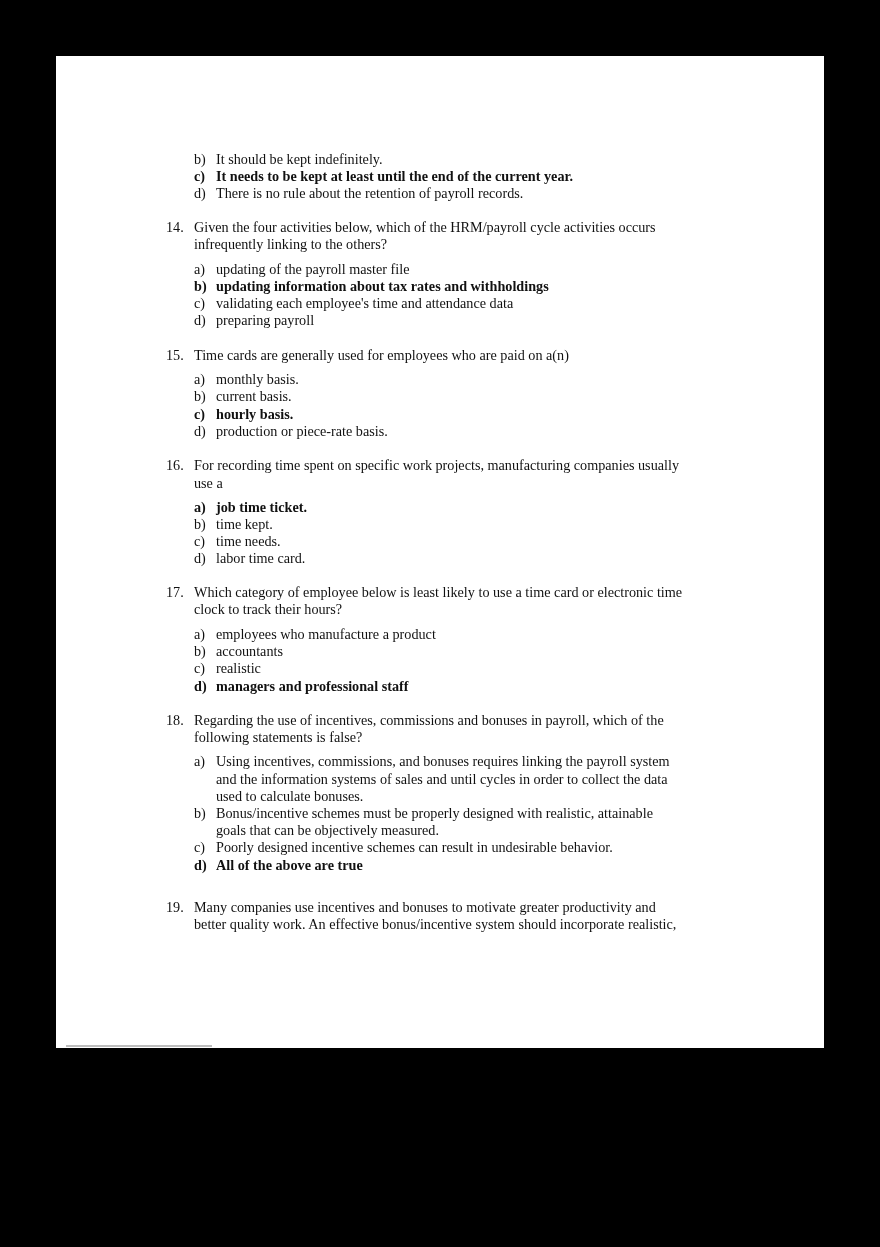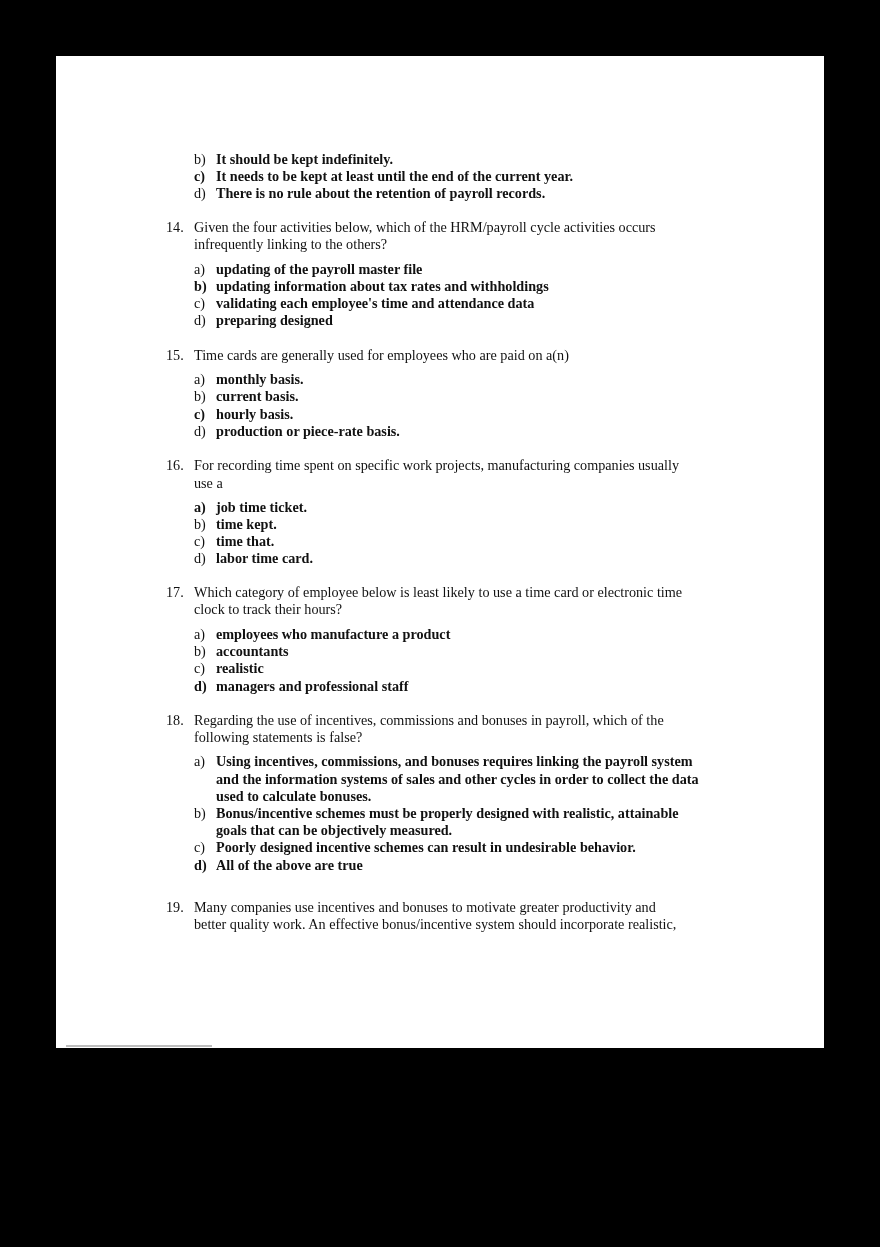--- a/index.html
+++ b/index.html
@@ -1,21 +1,21 @@
 <!DOCTYPE html>
 <html><head>
 <meta charset="utf-8">
 <style>
   html, body { margin:0; padding:0; }
   body { width:880px; height:1247px; background:#000; position:relative; overflow:hidden; }
   .page { position:absolute; left:56px; top:56px; width:768px; height:992px; background:#fff; }
   .content { position:absolute; left:0; top:0; width:768px; font-family:"Liberation Serif", "DejaVu Serif", serif; font-size:14.2px; color:#111; }
   .line { position:absolute; white-space:nowrap; line-height:17px; }
   .opt-label { position:absolute; left:138px; }
-  .opt-text { position:absolute; left:160px;font-weight:bold; }
+  .opt-text { position:absolute; left:160px; }
   .q-num { position:absolute; left:110px; }
   .q-text { position:absolute; left:138px; }
   .bold { font-weight:bold; }
   .footnote-rule { position:absolute; left:10px; top:989px; width:146px; height:2px; background:#bdbdbd; }
 </style>
 </head>
 <body>
 
 <div class="page">
   <div class="content">
@@ -47,21 +47,21 @@
     <div class="line bold" style="top:222px;">
       <span class="opt-label">b)</span>
       <span class="opt-text">updating information about tax rates and withholdings</span>
     </div>
     <div class="line" style="top:239px;">
       <span class="opt-label">c)</span>
       <span class="opt-text">validating each employee's time and attendance data</span>
     </div>
     <div class="line" style="top:256px;">
       <span class="opt-label">d)</span>
-      <span class="opt-text">preparing designed</span>
+      <span class="opt-text">preparing payroll</span>
     </div>
 
     <div class="line" style="top:291px;">
       <span class="q-num">15.</span>
       <span class="q-text">Time cards are generally used for employees who are paid on a(n)</span>
     </div>
     <div class="line" style="top:315px;">
       <span class="opt-label">a)</span>
       <span class="opt-text">monthly basis.</span>
     </div>
@@ -88,21 +88,21 @@
     <div class="line bold" style="top:443px;">
       <span class="opt-label">a)</span>
       <span class="opt-text">job time ticket.</span>
     </div>
     <div class="line" style="top:460px;">
       <span class="opt-label">b)</span>
       <span class="opt-text">time kept.</span>
     </div>
     <div class="line" style="top:477px;">
       <span class="opt-label">c)</span>
-      <span class="opt-text">time that.</span>
+      <span class="opt-text">time needs.</span>
     </div>
     <div class="line" style="top:494px;">
       <span class="opt-label">d)</span>
       <span class="opt-text">labor time card.</span>
     </div>
 
     <div class="line" style="top:528px;">
       <span class="q-num">17.</span>
       <span class="q-text">Which category of employee below is least likely to use a time card or electronic time</span>
     </div>
@@ -131,21 +131,21 @@
       <span class="q-text">Regarding the use of incentives, commissions and bonuses in payroll, which of the</span>
     </div>
     <div class="line" style="top:673px;">
       <span class="q-text">following statements is false?</span>
     </div>
     <div class="line" style="top:697px;">
       <span class="opt-label">a)</span>
       <span class="opt-text">Using incentives, commissions, and bonuses requires linking the payroll system</span>
     </div>
     <div class="line" style="top:715px;">
-      <span class="opt-text">and the information systems of sales and other cycles in order to collect the data</span>
+      <span class="opt-text">and the information systems of sales and until cycles in order to collect the data</span>
     </div>
     <div class="line" style="top:732px;">
       <span class="opt-text">used to calculate bonuses.</span>
     </div>
     <div class="line" style="top:749px;">
       <span class="opt-label">b)</span>
       <span class="opt-text">Bonus/incentive schemes must be properly designed with realistic, attainable</span>
     </div>
     <div class="line" style="top:766px;">
       <span class="opt-text">goals that can be objectively measured.</span>

